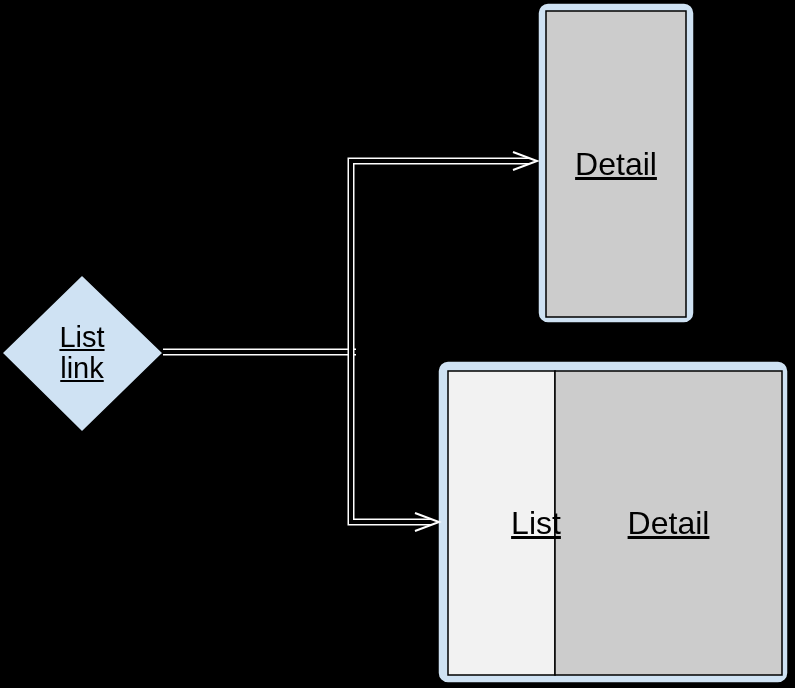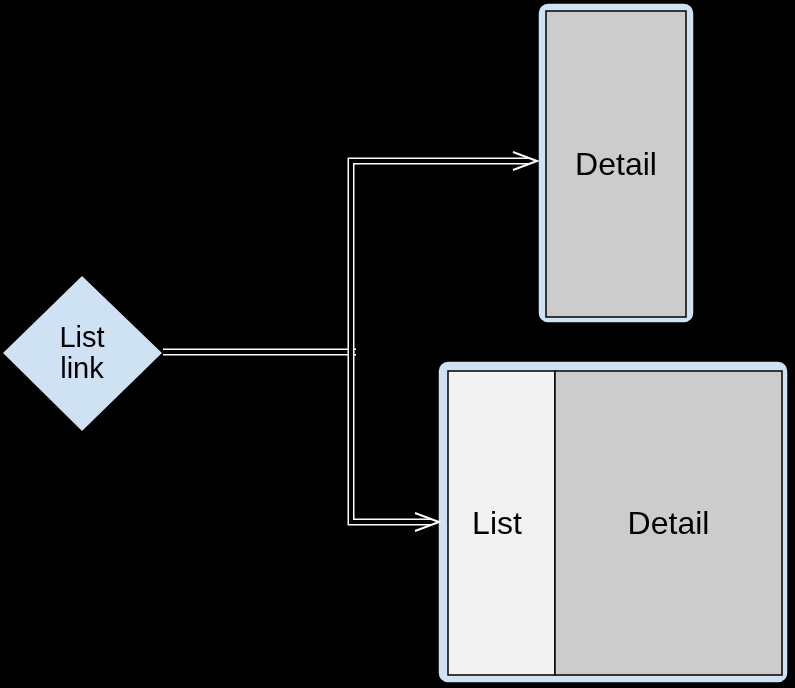--- a/index.html
+++ b/index.html
@@ -12,20 +12,21 @@
     overflow: hidden;
     font-family: "Liberation Sans", sans-serif;
   }
   .stage svg { position: absolute; left: 0; top: 0; }
   .lbl {
     position: absolute;
     text-align: center;
     color: #000;
     font: 32px/36px "Liberation Sans", sans-serif;
     white-space: normal;
+    text-decoration: underline;
   }
   .lbl-diamond { font: 29px/31px "Liberation Sans", sans-serif; }
   .cw { fill: none; stroke-width: 7; }
   .cb { fill: none; stroke-width: 4; }
   .ah { fill: none; stroke-width: 2; stroke-linejoin: miter; }
   .shape { stroke: #000; stroke-width: 1.5; }
 </style>
 </head>
 <body style="background: rgb(0, 0, 0);">
 
@@ -49,17 +50,17 @@
     <path class="cb" d="M529 161 H351 V522 H431" stroke="#000000"></path>
 
     <path class="ah" d="M513 152 L537 161 L513 170" stroke="#ffffff"></path>
     <path class="ah" d="M415 513 L439 522 L415 531" stroke="#ffffff"></path>
   </svg>
 
   <div class="lbl lbl-diamond" style="left:37px; top:322px; width:90px;">List link</div>
 
   <div class="lbl" style="left:546px; top:146px; width:140px;">Detail</div>
 
-  <div class="lbl" style="left:432px; top:505px; width:130px;">List</div>
+  <div class="lbl" style="left:471px; top:505px; width:130px;">List</div>
 
   <div class="lbl" style="left:555px; top:505px; width:227px;">Detail</div>
 
 </div>
 
 </body></html>

